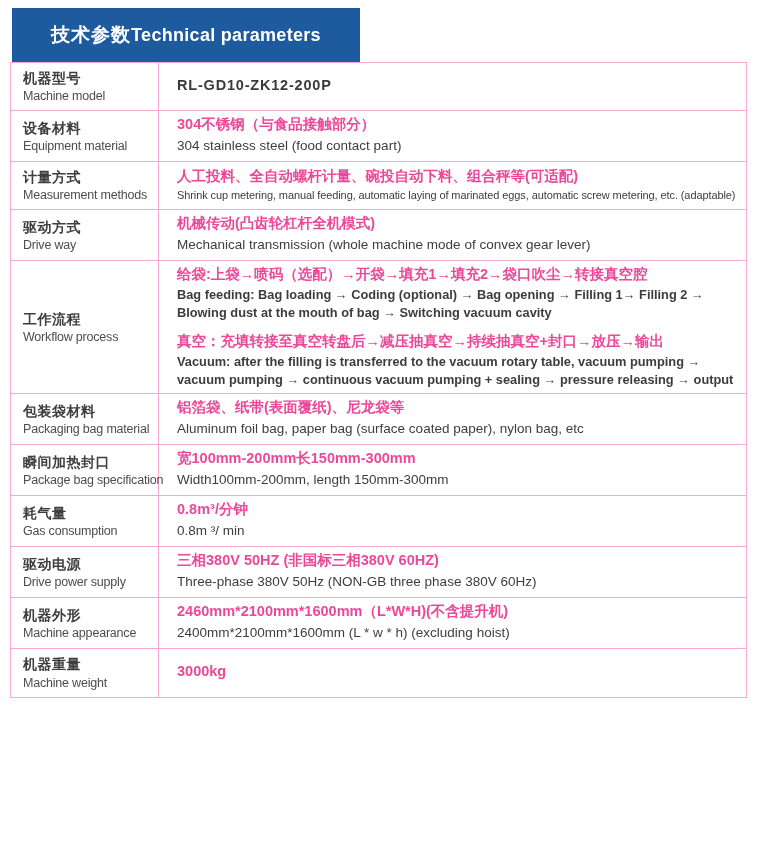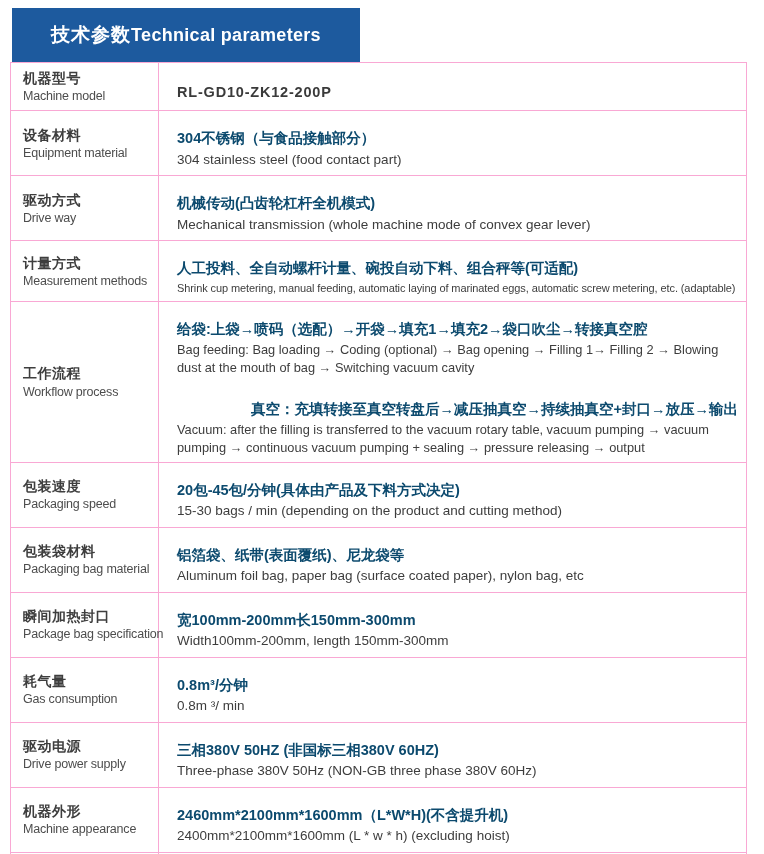--- a/index.html
+++ b/index.html
@@ -41,33 +41,33 @@
   .label-zh {
     font-size: 14px; font-weight: 700; color: #3e3e3e;
     line-height: 1.45; letter-spacing: 0.5px;
   }
   .label-en {
     font-size: 12.5px; font-weight: 400; color: #4d4d4d;
     line-height: 1.35; white-space: nowrap; letter-spacing: -0.2px;
   }
 
   .value-cell {
-    padding: 17px 8px 5px 18px;
+    padding: 3px 8px 5px 18px;
     vertical-align: middle;
   }
   .vline { line-height: 1.5; }
-  .ln-zh    { font-size: 14.5px; font-weight: 600; color: #0c4a6e; }
+  .ln-zh    { font-size: 14.5px; font-weight: 600; color: #ec4899; }
   .ln-model { font-size: 14.5px; font-weight: 600; color: #3a3a3a; letter-spacing: 0.8px; }
   .ln-en    { font-size: 13.5px; font-weight: 400; color: #3d3d3d; }
-  .ln-en-mid{ font-size: 12.8px; font-weight: 400; color: #3d3d3d; line-height: 1.4; }
+  .ln-en-mid{ font-size: 12.8px; font-weight: 700; color: #3d3d3d; line-height: 1.4; }
   .ln-en-small {
     font-size: 11px; font-weight: 400; color: #3d3d3d;
     white-space: nowrap; letter-spacing: -0.1px;
   }
-  .ln-gap { margin-top: 22px; text-align: right; }
+  .ln-gap { margin-top: 9px; }
 </style>
 </head>
 <body>
 
 <div class="page">
 
   <div class="banner">
     <span class="t-zh">技术参数</span>
     <span class="t-en">Technical parameters</span>
   </div>
@@ -94,64 +94,54 @@
       <div class="label-en">Equipment  material</div>
     </td>
     <td class="value-cell">
             <div class="vline ln-zh">304不锈钢（与食品接触部分）</div>
             <div class="vline ln-en">304 stainless steel (food contact part)</div>
           </td>
   </tr>
 
   <tr class="param-row">
     <td class="label-cell">
+      <div class="label-zh">计量方式</div>
+      <div class="label-en">Measurement methods</div>
+    </td>
+    <td class="value-cell">
+            <div class="vline ln-zh">人工投料、全自动螺杆计量、碗投自动下料、组合秤等(可适配)</div>
+            <div class="vline ln-en-small">Shrink cup metering, manual feeding, automatic laying of marinated eggs, automatic screw metering, etc. (adaptable)</div>
+          </td>
+  </tr>
+
+  <tr class="param-row">
+    <td class="label-cell">
       <div class="label-zh">驱动方式</div>
       <div class="label-en">Drive way</div>
     </td>
     <td class="value-cell">
             <div class="vline ln-zh">机械传动(凸齿轮杠杆全机模式)</div>
             <div class="vline ln-en">Mechanical transmission (whole machine mode of convex gear lever)</div>
-          </td>
-  </tr>
-
-  <tr class="param-row">
-    <td class="label-cell">
-      <div class="label-zh">计量方式</div>
-      <div class="label-en">Measurement methods</div>
-    </td>
-    <td class="value-cell">
-            <div class="vline ln-zh">人工投料、全自动螺杆计量、碗投自动下料、组合秤等(可适配)</div>
-            <div class="vline ln-en-small">Shrink cup metering, manual feeding, automatic laying of marinated eggs, automatic screw metering, etc. (adaptable)</div>
           </td>
   </tr>
 
   <tr class="param-row">
     <td class="label-cell">
       <div class="label-zh">工作流程</div>
       <div class="label-en">Workflow process</div>
     </td>
     <td class="value-cell">
             <div class="vline ln-zh">给袋:上袋→喷码（选配）→开袋→填充1→填充2→袋口吹尘→转接真空腔</div>
             <div class="vline ln-en-mid">Bag feeding: Bag loading → Coding (optional) → Bag opening → Filling 1→ Filling 2 → Blowing dust at the mouth of bag → Switching vacuum cavity</div>
             <div class="vline ln-zh ln-gap">真空：充填转接至真空转盘后→减压抽真空→持续抽真空+封口→放压→输出</div>
             <div class="vline ln-en-mid">Vacuum: after the filling is transferred to the vacuum rotary table, vacuum pumping → vacuum pumping → continuous vacuum pumping + sealing → pressure releasing → output</div>
           </td>
   </tr>
 
 
-  <tr class="param-row">
-    <td class="label-cell">
-      <div class="label-zh">包装速度</div>
-      <div class="label-en">Packaging speed</div>
-    </td>
-    <td class="value-cell">
-            <div class="vline ln-zh">20包-45包/分钟(具体由产品及下料方式决定)</div>
-            <div class="vline ln-en">15-30 bags / min (depending on the product and cutting method)</div>
-          </td>
-  </tr>
 
   <tr class="param-row">
     <td class="label-cell">
       <div class="label-zh">包装袋材料</div>
       <div class="label-en">Packaging bag material</div>
     </td>
     <td class="value-cell">
             <div class="vline ln-zh">铝箔袋、纸带(表面覆纸)、尼龙袋等</div>
             <div class="vline ln-en">Aluminum foil bag, paper bag (surface coated paper), nylon bag, etc</div>
           </td>

